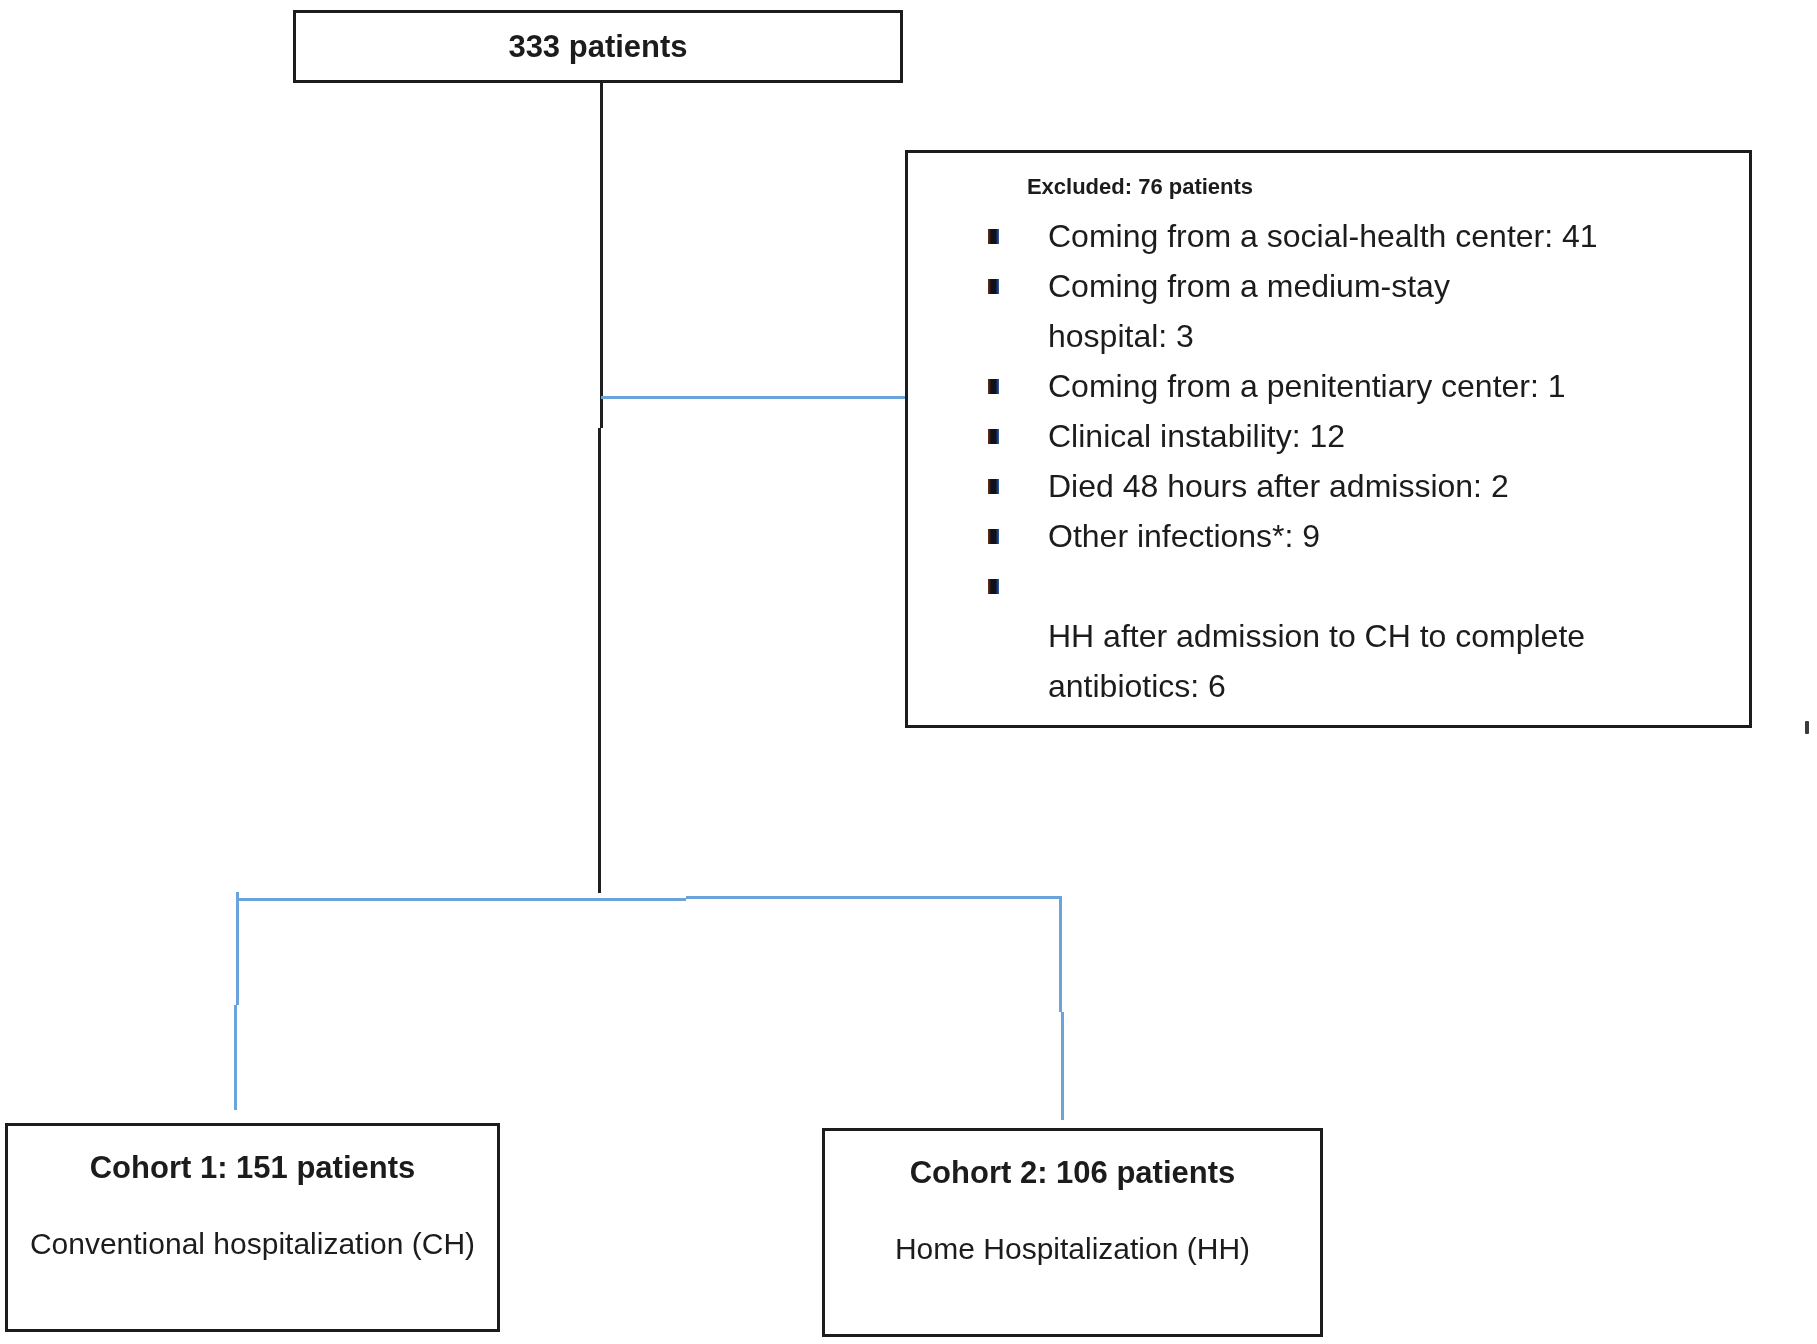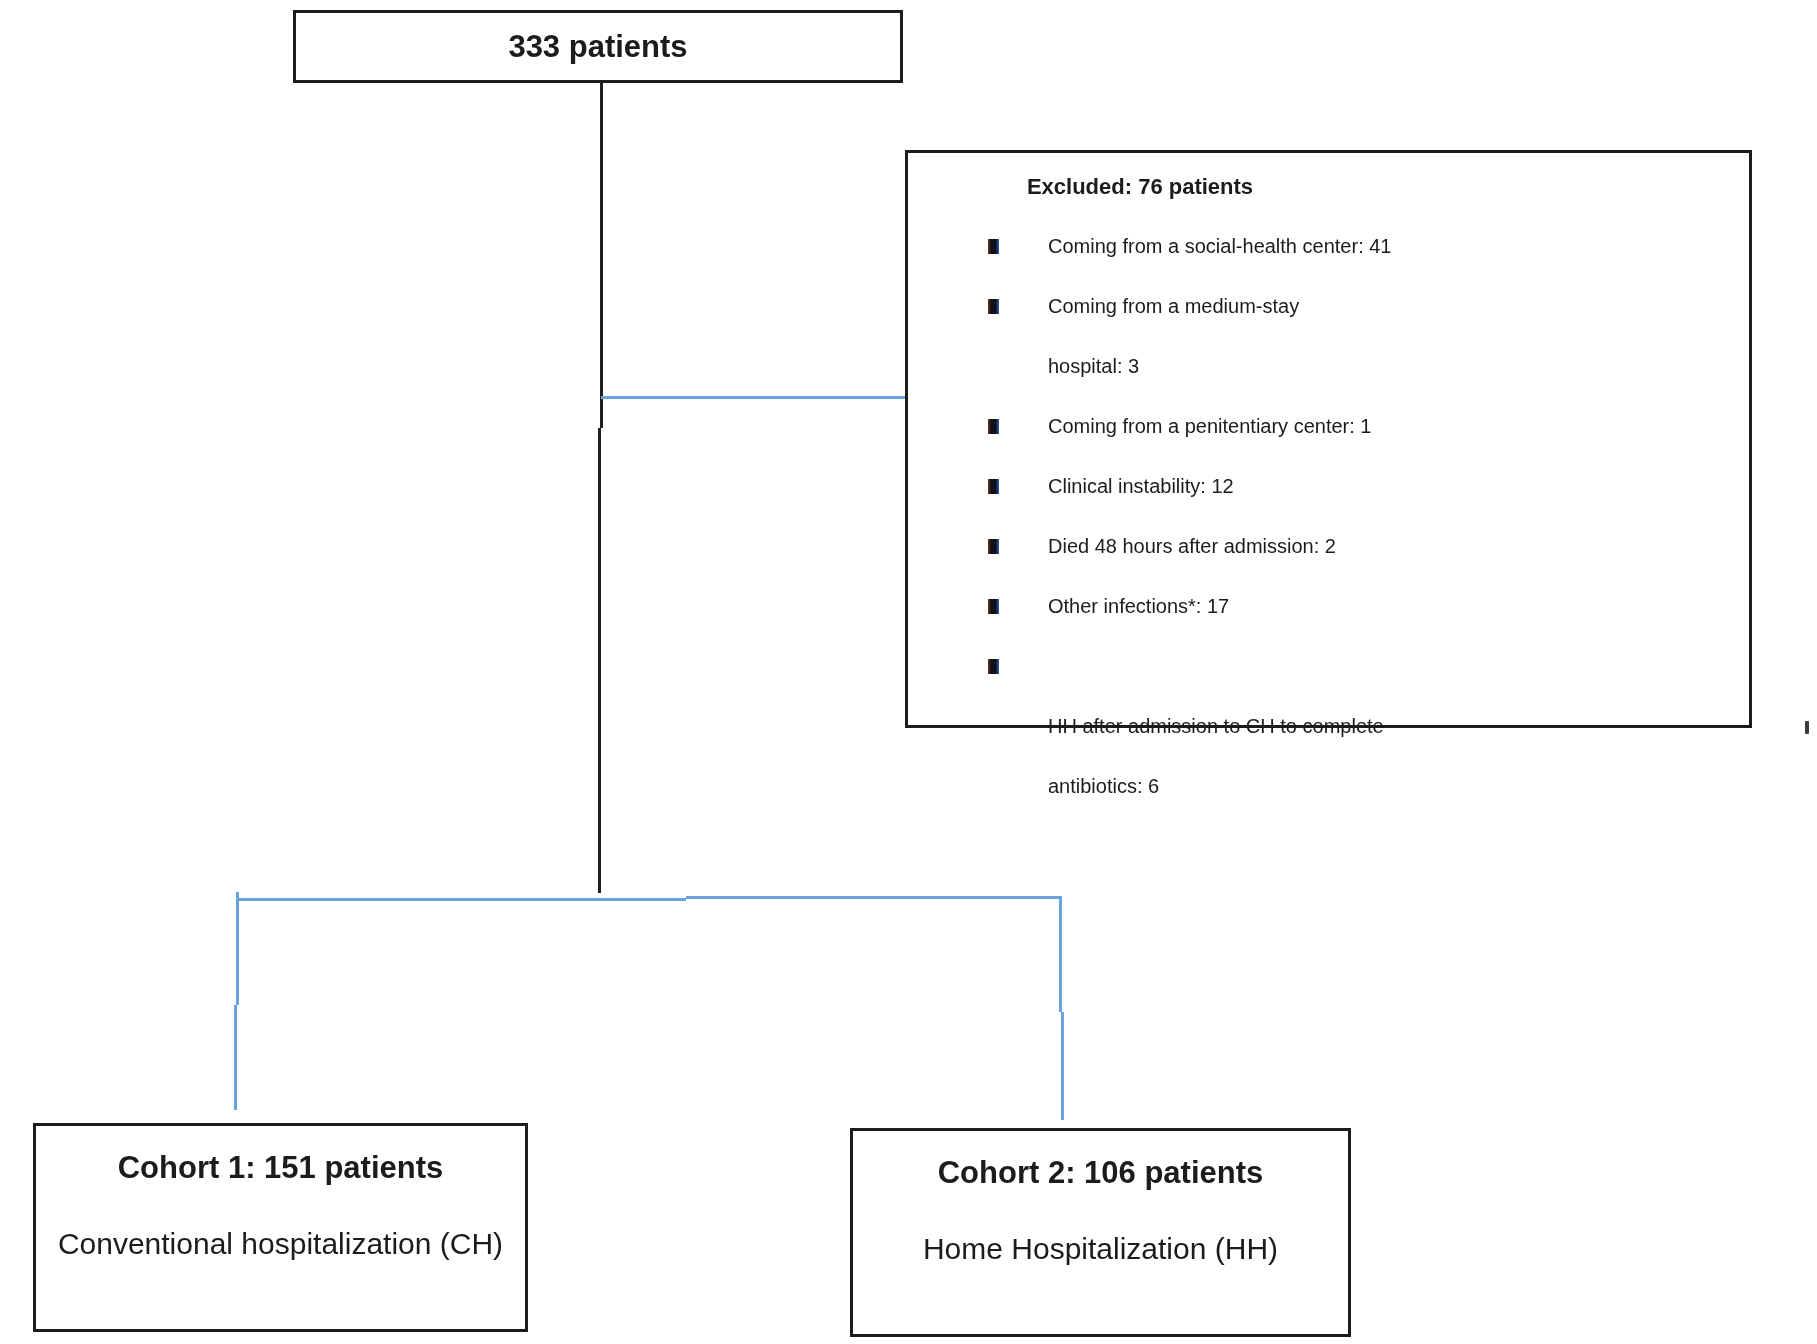--- a/index.html
+++ b/index.html
@@ -37,38 +37,36 @@
     white-space:nowrap;
   }
   #excluded-list{
     position:absolute;
     left:980px;top:211px;width:720px;
   }
   .ex-row{
     display:flex;
     height:50px;
     line-height:50px;
-    font-size:20px;
+    font-size:32px;
     white-space:nowrap;
-    margin-top:10px;
   }
   .bullet-cell{
     width:68px;
     flex:0 0 68px;
     position:relative;
   }
   .bullet-sq{
     position:absolute;
     left:8px;top:18px;
     width:11px;height:15px;
     background:linear-gradient(90deg,#6d3410 0%,#10101c 28%,#10101c 70%,#2e5fae 100%);
   }
   .cohort-box{
     text-align:center;
-    margin-left:28px;
   }
   #cohort1-box{left:5px;top:1123px;width:495px;height:209px;}
   #cohort2-box{left:822px;top:1128px;width:501px;height:209px;}
   .cohort-title{
     position:absolute;left:0;right:0;top:24px;
     font-size:31px;font-weight:bold;
     white-space:nowrap;
   }
   .cohort-sub{
     position:absolute;left:0;right:0;top:101px;
@@ -129,21 +127,21 @@
     <div class="ex-row">
       <span class="bullet-cell">
           <span class="bullet-sq"></span>
         </span>
       <span>Died 48 hours after admission: 2</span>
     </div>
     <div class="ex-row">
       <span class="bullet-cell">
           <span class="bullet-sq"></span>
         </span>
-      <span>Other infections*: 17</span>
+      <span>Other infections*: 9</span>
     </div>
     <div class="ex-row">
       <span class="bullet-cell">
           <span class="bullet-sq"></span>
         </span>
     </div>
     <div class="ex-row no-bullet">
       <span class="bullet-cell"></span>
       <span>HH after admission to CH to complete</span>
     </div>

